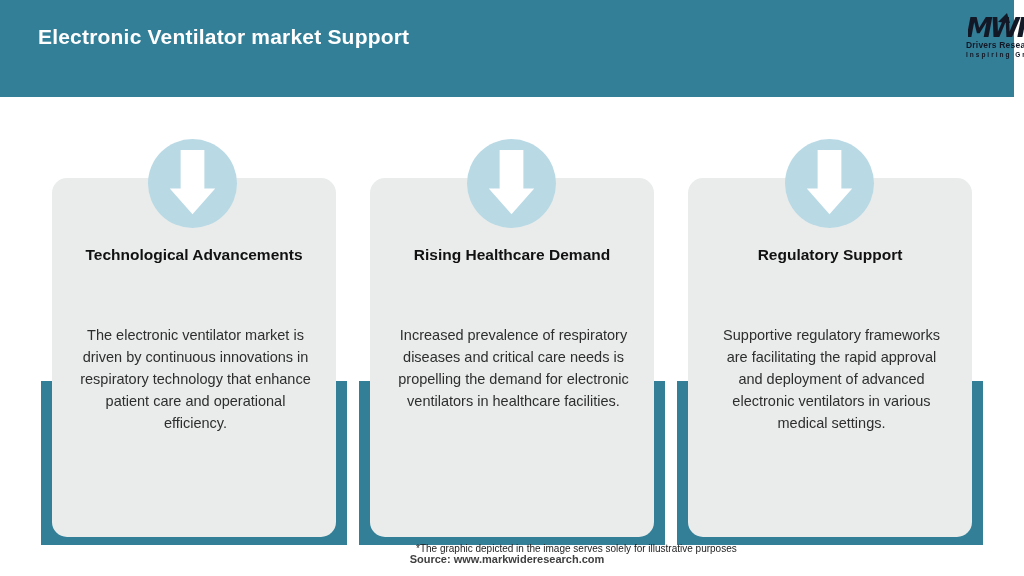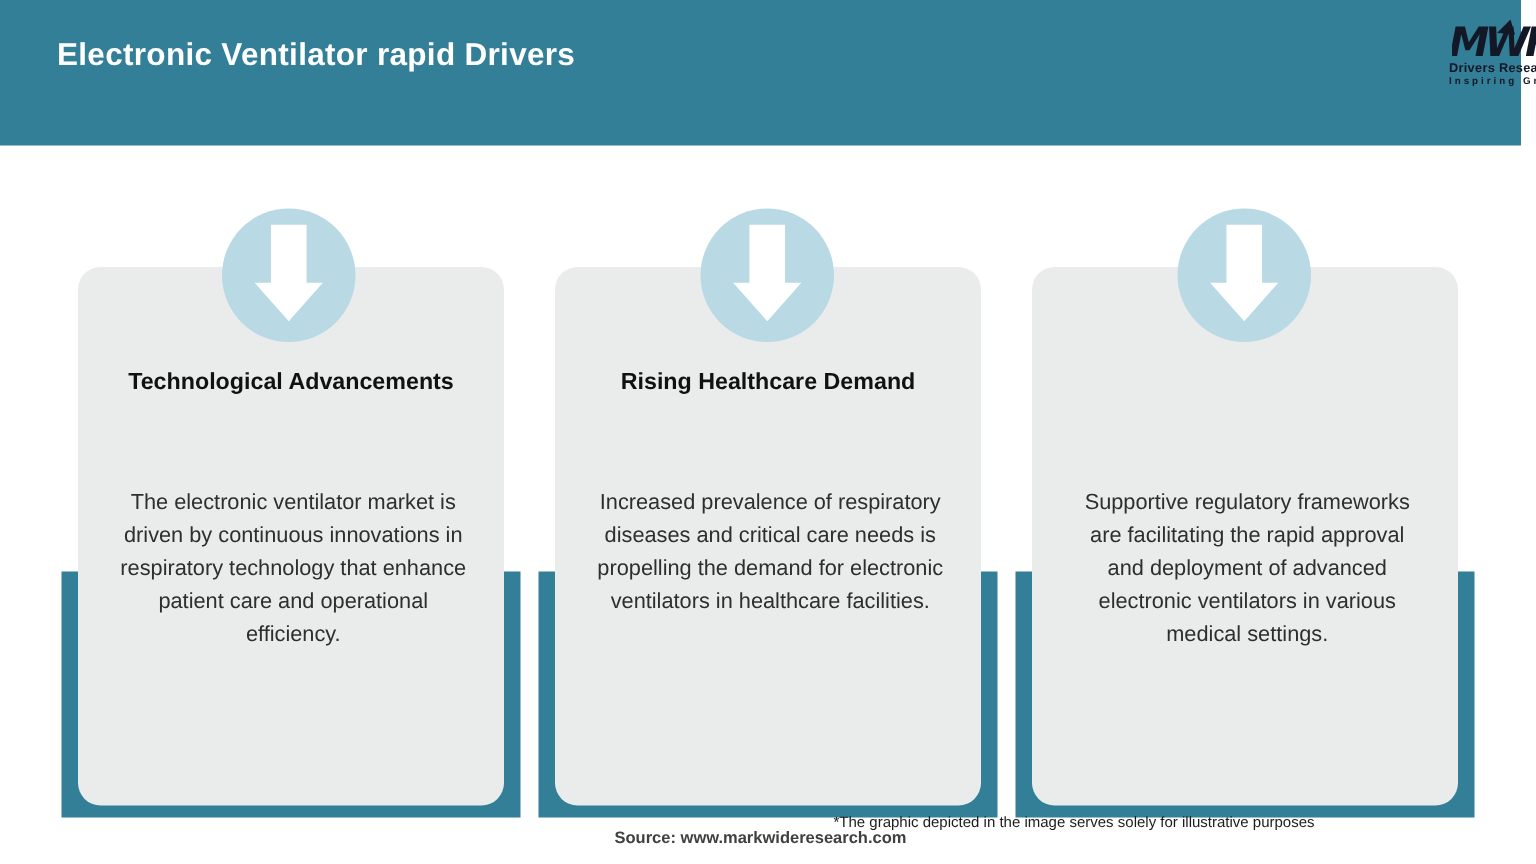--- a/index.html
+++ b/index.html
@@ -55,31 +55,31 @@
   }
   .badge.g1{left:148px;} .badge.g2{left:467px;} .badge.g3{left:785px;}
   .badge svg{position:absolute;inset:0;}
 
   
   .source{
     position:absolute;left:0;top:553px;width:1014px;text-align:center;
     font-size:11px;font-weight:bold;color:#404040;
   }
   .disclaimer{
-    position:absolute;right:8px;top:543px;width:600px;text-align:center;
+    position:absolute;right:8px;top:543px;width:600px;text-align:left;
     font-size:10px;color:#1c1c1c;
   }
 </style>
 </head>
 <body style="--teal: #337f98; --card-bg: #e9eceb; --badge: #b9d9e5; --logo: #131826;">
 
 <div class="canvas">
 
   <div class="header">
-    <h1 class="header-title">Electronic Ventilator rapid Drivers</h1>
+    <h1 class="header-title">Electronic Ventilator market Support</h1>
     <div class="logo">
       <svg width="84" height="30" viewBox="0 0 84 30">
         <text x="-2" y="25" font-family="'DejaVu Sans', sans-serif" font-size="27" font-weight="bold" font-style="italic" letter-spacing="-3" fill="#131826">MWR</text>
         <polygon points="30,10 39,1 42,11" fill="#131826"></polygon>
       </svg>
       <div class="logo-name">Drivers Research</div>
       <div class="logo-tagline">Inspiring Growth</div>
     </div>
   </div>
 
@@ -91,20 +91,21 @@
     <h2 class="card-title">Technological Advancements</h2>
     <p class="card-body">The electronic ventilator market is driven by continuous innovations in respiratory technology that enhance patient care and operational efficiency.</p>
   </div>
 
   <div class="card c2">
     <h2 class="card-title">Rising Healthcare Demand</h2>
     <p class="card-body">Increased prevalence of respiratory diseases and critical care needs is propelling the demand for electronic ventilators in healthcare facilities.</p>
   </div>
 
   <div class="card c3">
+    <h2 class="card-title">Regulatory Support</h2>
     <p class="card-body">Supportive regulatory frameworks are facilitating the rapid approval and deployment of advanced electronic ventilators in various medical settings.</p>
   </div>
 
   <div class="badge g1">
     <svg viewBox="0 0 90 90">
       <polygon points="33,11 57,11 57,50 68,50 45,76 22,50 33,50" fill="#ffffff"></polygon>
     </svg>
   </div>
   <div class="badge g2">
     <svg viewBox="0 0 90 90">

